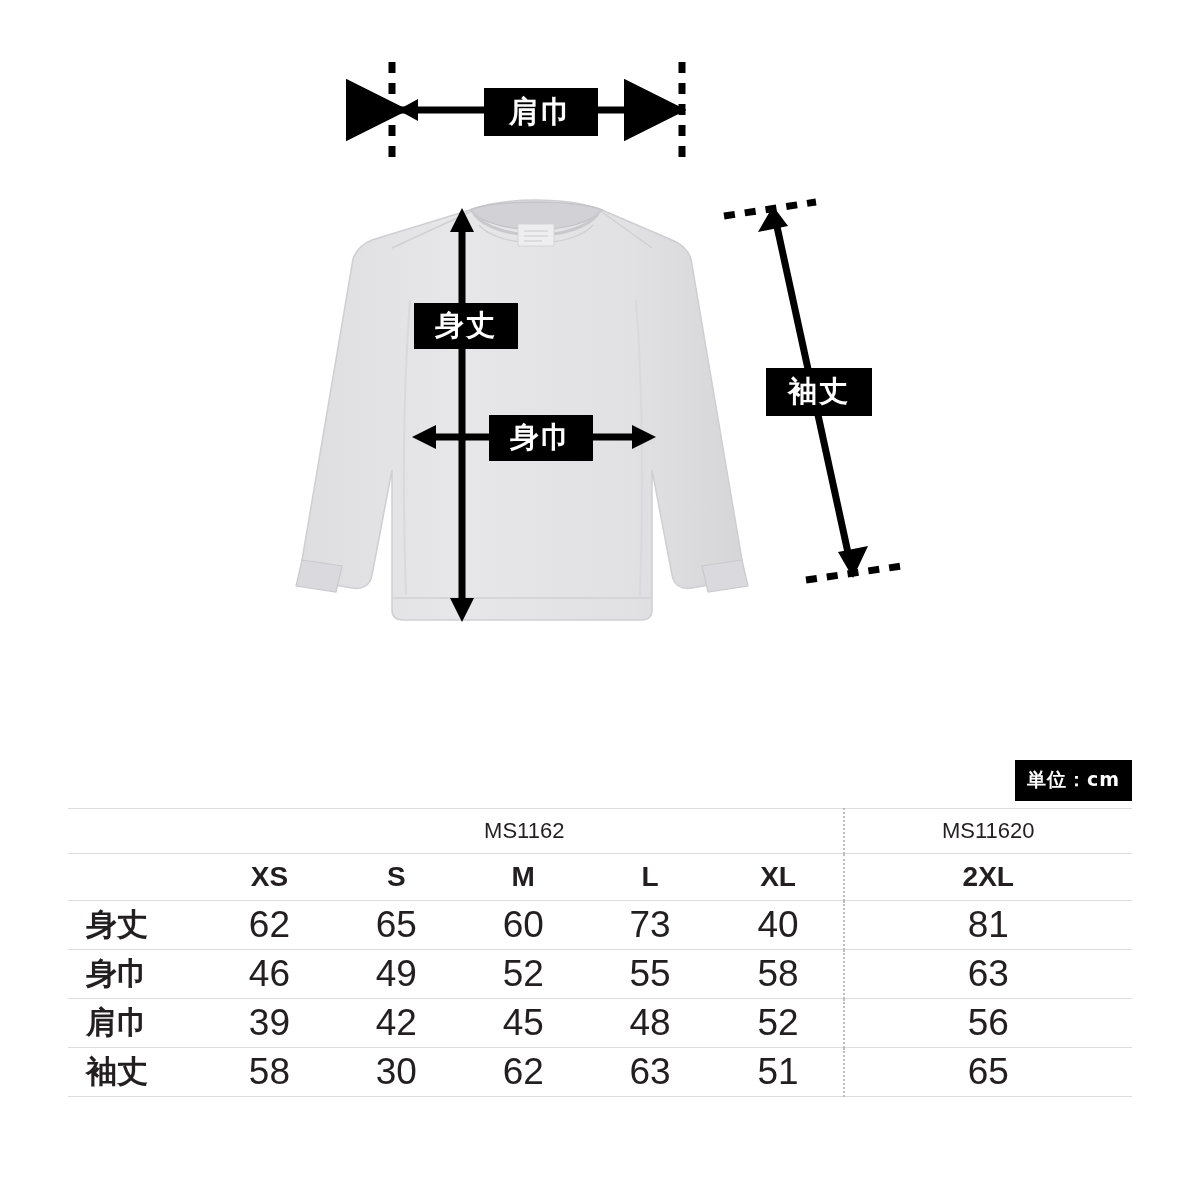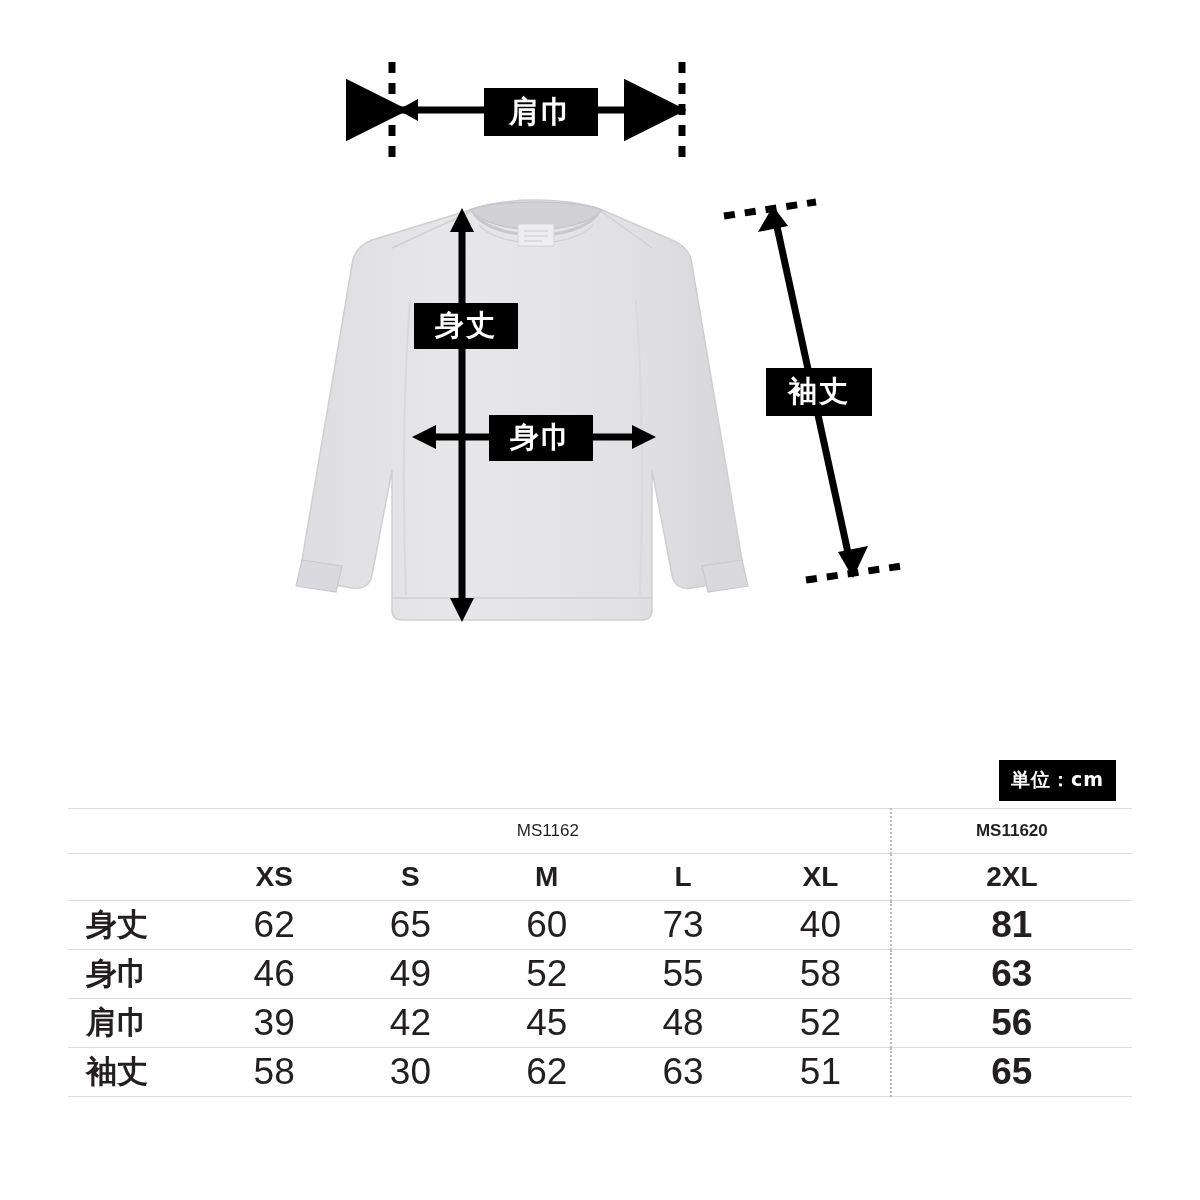--- a/index.html
+++ b/index.html
@@ -25,21 +25,21 @@
     display:flex;align-items:center;justify-content:center;
     font-family:"DejaVu Sans","Liberation Sans",sans-serif;
   }
 
   
   .ovl{position:absolute;left:0;top:0;width:1200px;height:720px;}
 
   
   .tablewrap{position:absolute;left:68px;top:760px;width:1064px;}
   .unit-box{
-    position:absolute;right:16px;top:0;
+    position:absolute;right:0;top:0;
     background:#000;color:#fff;
     font-size:19px;font-weight:700;
     padding:7px 12px 8px 12px;
     letter-spacing:1px;
     font-family:"DejaVu Sans","Liberation Sans",sans-serif;
   }
   table{
     position:absolute;left:0;top:48px;
     width:1064px;border-collapse:collapse;
     font-size:30px;
@@ -47,41 +47,40 @@
   th,td{
     text-align:center;
     font-weight:400;
     padding:0;
     height:48px;
     border-bottom:1px solid #dcdcdc;
     color:#231f20;
   }
   thead tr.modelrow th{
     border-bottom:1px solid #dcdcdc;
-    font-size:17px;
+    font-size:22px;
     height:44px;
   }
   thead tr.sizerow th{
     font-weight:700;
     font-size:28px;
     height:46px;
   }
   tbody td{font-size:37px;}
   .rowlab{
     font-weight:700;
     font-size:31px;
     width:120px;
     text-align:left;
     padding-left:18px;
     font-family:"DejaVu Sans","Liberation Sans",sans-serif;
   }
   .firstcol{width:120px;}
   .sep{
     border-left:2px dotted #bdbdbd;
-    font-weight:bold;
   }
   .topline{border-top:1px solid #dcdcdc;}
 </style>
 </head>
 <body>
 
 <div class="stage">
 
   <div class="diagram">
 

